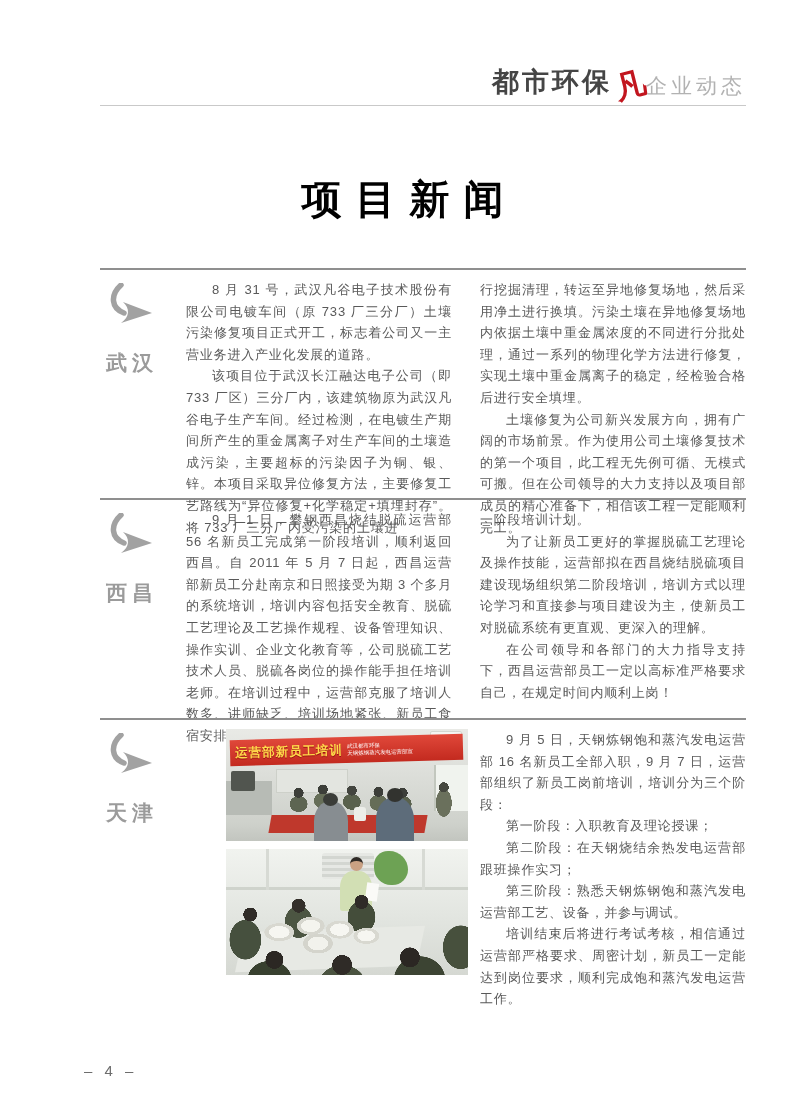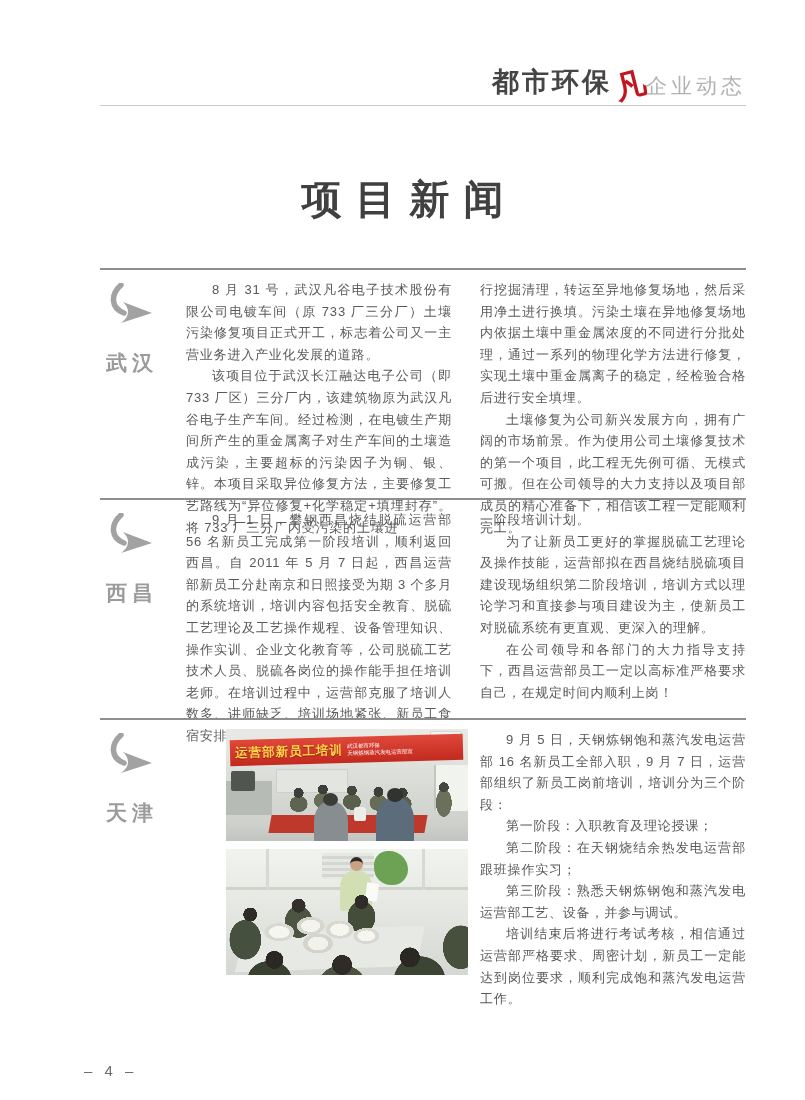--- a/index.html
+++ b/index.html
@@ -24,21 +24,21 @@
     display:inline-block; color:#c2161f; font-size:31px; font-weight:bold;
     font-family:"Liberation Serif", serif;
     transform:rotate(-14deg); margin-left:3px; position:relative; top:7px;
   }
   .header-right { font-size:21px; color:#b2b2b2; letter-spacing:4px; }
 
   
   .page-title {
     position:absolute; top:172px; left:0; width:100%; text-align:center;
     font-family:"Liberation Serif", serif; font-weight:bold;
-    font-size:40px; color:#404040; letter-spacing:14px; text-indent:14px;
+    font-size:40px; color:#000000; letter-spacing:14px; text-indent:14px;
   }
 
   
   .section {
     position:absolute; left:100px; width:646px;
     border-top:2px solid #8f8f8f; display:flex; padding-top:9px;
   }
   .sec-wuhan   { top:268px; height:230px; }
   .sec-xichang { top:498px; height:220px; }
   .sec-tianjin { top:718px; height:284px; }

